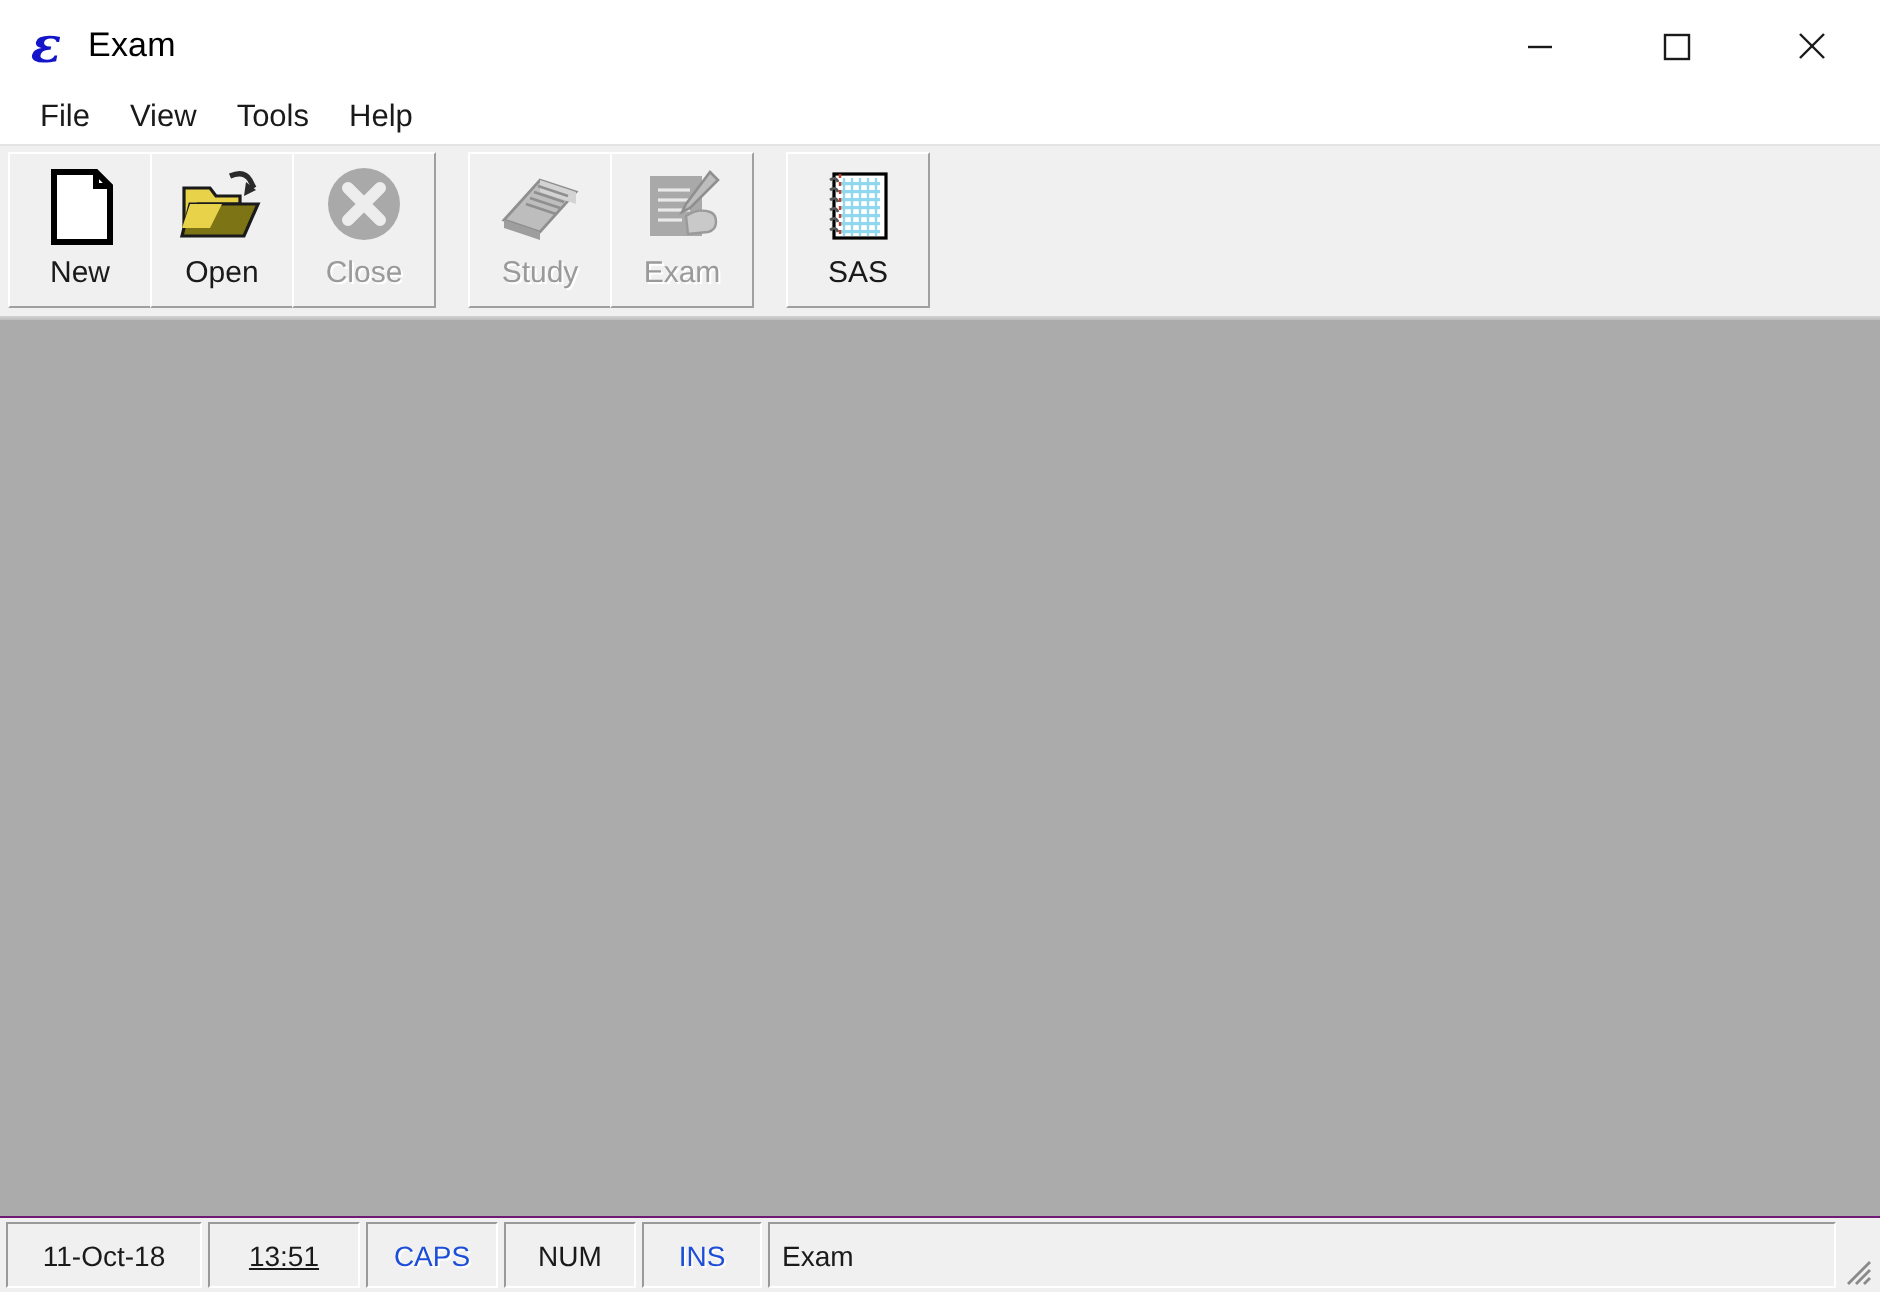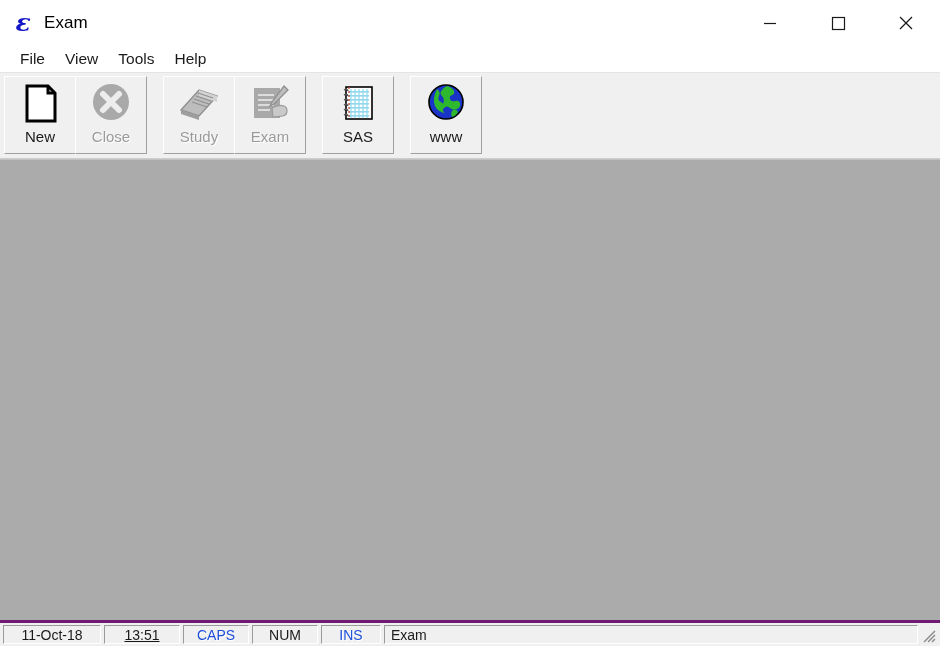--- a/index.html
+++ b/index.html
@@ -156,29 +156,29 @@
   
   #client-area {
     flex: 1 1 auto;
     background: #ababab;
     position: relative;
     overflow: hidden;
   }
 
   
   #status-bar {
-    height: 26px;
+    height: 38px;
     background: #f0f0f0;
     display: flex;
     align-items: stretch;
     flex: 0 0 auto;
     box-sizing: border-box;
     padding: 2px 0 2px 0;
     position: relative;
-    border-top: 3px solid #701a75;
+    border-top: 1px solid #701a75;
   }
   .status-panel {
     box-sizing: border-box;
     border-top: 1px solid #9a9a9a;
     border-left: 1px solid #9a9a9a;
     border-right: 1px solid #ffffff;
     border-bottom: 1px solid #ffffff;
     display: flex;
     align-items: center;
     justify-content: center;
@@ -266,20 +266,32 @@
       <div class="tb-btn">
         <div class="tb-icon">
           <svg width="46" height="46" viewBox="0 0 46 46">
             <path d="M10 6 H31 L38 13 V41 H10 Z" fill="#ffffff" stroke="#000000" stroke-width="3"></path>
             <path d="M31 6 V13 H38" fill="none" stroke="#000000" stroke-width="3"></path>
           </svg>
         </div>
         <div class="tb-label">New</div>
       </div>
 
+      <div class="tb-btn">
+        <div class="tb-icon">
+          <svg width="48" height="46" viewBox="0 0 48 46">
+            <path d="M28 8 q7 -3 10 2 l2 4" fill="none" stroke="#2a2a2a" stroke-width="2.6"></path>
+            <path d="M36 11 l5 4 l-6 3 z" fill="#2a2a2a"></path>
+            <path d="M5 14 H18 l3 4 H33 V22 H12 L5 36 Z" fill="#e8d24a" stroke="#1a1a1a" stroke-width="1.6"></path>
+            <path d="M8 22 H42 L35 38 H4 Z" fill="#7d7416" stroke="#1a1a1a" stroke-width="1.6"></path>
+            <path d="M8 22 H24 L18 34 H4 Z" fill="#e8d24a"></path>
+          </svg>
+        </div>
+        <div class="tb-label">Open</div>
+      </div>
 
       <div class="tb-btn disabled">
         <div class="tb-icon">
           <svg width="46" height="46" viewBox="0 0 46 46">
             <circle cx="23" cy="22" r="18" fill="#a9a9a9"></circle>
             <path d="M15 14 L31 30 M31 14 L15 30" stroke="#ededed" stroke-width="6" stroke-linecap="round"></path>
           </svg>
         </div>
         <div class="tb-label">Close</div>
       </div>
@@ -360,33 +372,20 @@
               <path d="M9 35 q3 -2 4 1"></path>
             </g>
           </svg>
         </div>
         <div class="tb-label">SAS</div>
       </div>
     </div>
 
     <div class="tb-sep"></div>
 
-    <div class="tb-group">
-      <div class="tb-btn">
-        <div class="tb-icon">
-          <svg width="46" height="46" viewBox="0 0 46 46">
-            <circle cx="23" cy="22" r="17" fill="#1b34c8" stroke="#000000" stroke-width="1.6"></circle>
-            <path d="M14 9 q4 3 2 7 q-2 4 2 6 q4 2 2 6 q-1 3 2 5 q-7 -1 -10 -7 q-3 -7 2 -17 z" fill="#2db82d"></path>
-            <path d="M24 6 q5 1 7 5 q1 3 -2 4 q-3 1 -2 4 q1 3 5 2 q4 -1 5 2 q1 4 -3 6 q-4 2 -7 -1 q-3 -3 -6 0 q-3 3 -1 6 q-2 -5 0 -10 q2 -5 -1 -8 q-3 -3 0 -6 q2 -3 5 -4 z" fill="#2db82d"></path>
-            <path d="M30 30 q4 -1 5 2 q-2 4 -6 5 q-2 -4 1 -7 z" fill="#2db82d"></path>
-          </svg>
-        </div>
-        <div class="tb-label">www</div>
-      </div>
-    </div>
 
   </div>
 
   <div id="client-area"></div>
 
   <div id="status-bar">
     <div class="status-panel" id="status-date">11-Oct-18</div>
     <div class="status-panel" id="status-time">13:51</div>
     <div class="status-panel dim" id="status-caps">CAPS</div>
     <div class="status-panel" id="status-num">NUM</div>

